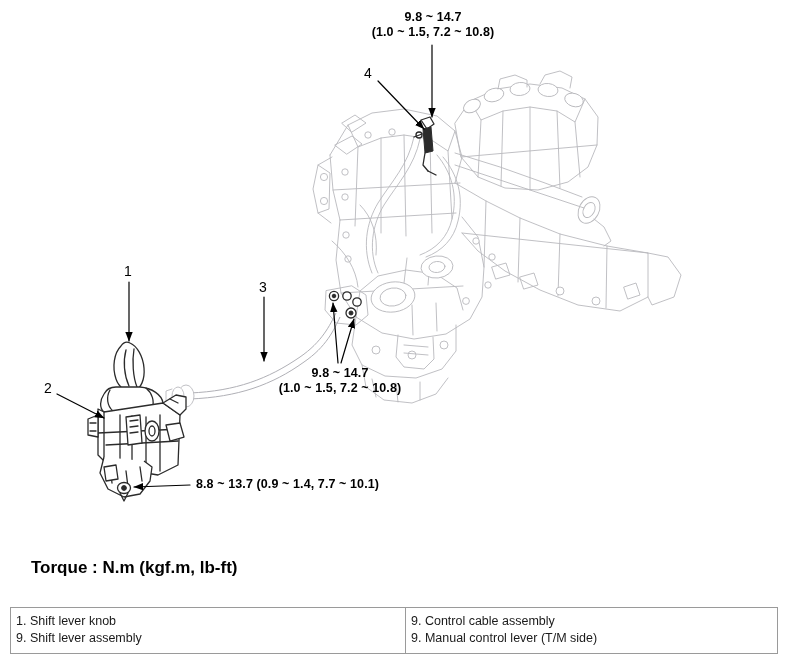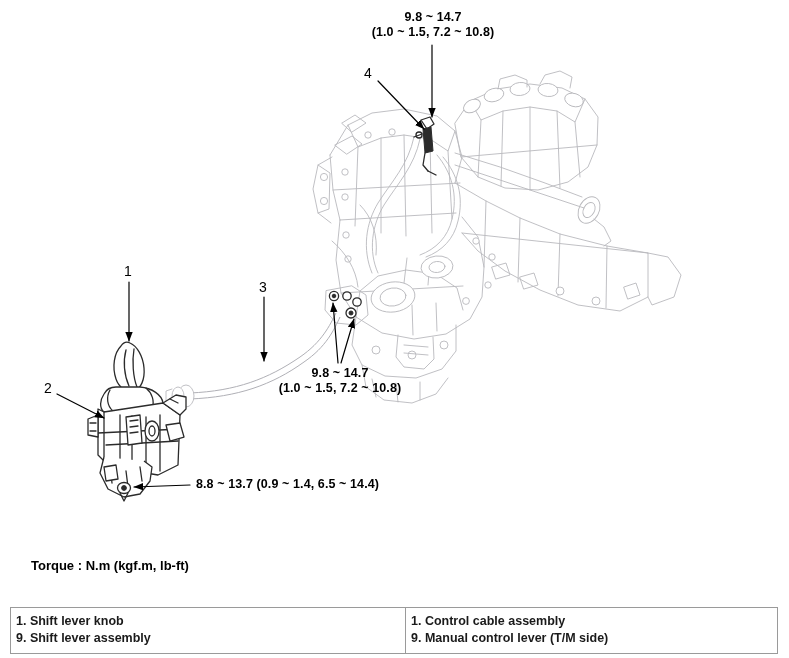--- a/index.html
+++ b/index.html
@@ -39,34 +39,33 @@
   .callout-num {
     position: absolute;
     font-size: 14px;
     color: #000;
     font-family: "Liberation Sans", sans-serif;
   }
   #torque-units {
     position: absolute;
     left: 31px;
     top: 553px;
-    font-size: 13px;
+    font-size: 17px;
     font-weight: bold;
     color: #000;
     white-space: nowrap;
     text-align: center;
   }
   #legend-table {
     position: absolute;
     left: 10px;
     top: 602px;
     width: 768px;
     border-collapse: collapse;
     table-layout: fixed;
-    font-weight: bold;
   }
   #legend-table td {
     border: 1px solid #9a9a9a;
     padding: 5px 4px 6px 5px;
     vertical-align: top;
     font-size: 12.5px;
     color: #1a1a1a;
     line-height: 17px;
   }
   #legend-table td.col-left { width: 385px; }
@@ -283,38 +282,38 @@
     <div>9.8 ~ 14.7</div>
     <div>(1.0 ~ 1.5, 7.2 ~ 10.8)</div>
   </div>
 
   <div class="torque-label torque-center" style="left:270px; top:361px; width:140px;">
     <div>9.8 ~ 14.7</div>
     <div>(1.0 ~ 1.5, 7.2 ~ 10.8)</div>
   </div>
 
   <div class="torque-label" style="left:196px; top:472px;">
-    <div>8.8 ~ 13.7 (0.9 ~ 1.4, 6.5 ~ 14.4)</div>
+    <div>8.8 ~ 13.7 (0.9 ~ 1.4, 7.7 ~ 10.1)</div>
   </div>
 
   <div class="callout-num" style="left:124px; top:258px;">1</div>
   <div class="callout-num" style="left:44px; top:375px;">2</div>
   <div class="callout-num" style="left:259px; top:274px;">3</div>
   <div class="callout-num" style="left:364px; top:60px;">4</div>
 
   <div id="torque-units">Torque : N.m (kgf.m, lb-ft)</div>
 
   <table id="legend-table">
     <tbody>
       <tr>
         <td class="col-left">
           <span class="legend-line">1. Shift lever knob</span>
           <span class="legend-line">9. Shift lever assembly</span>
         </td>
         <td>
-          <span class="legend-line">1. Control cable assembly</span>
+          <span class="legend-line">9. Control cable assembly</span>
           <span class="legend-line">9. Manual control lever (T/M side)</span>
         </td>
       </tr>
     </tbody>
   </table>
 
 </div>
 
 </body></html>

